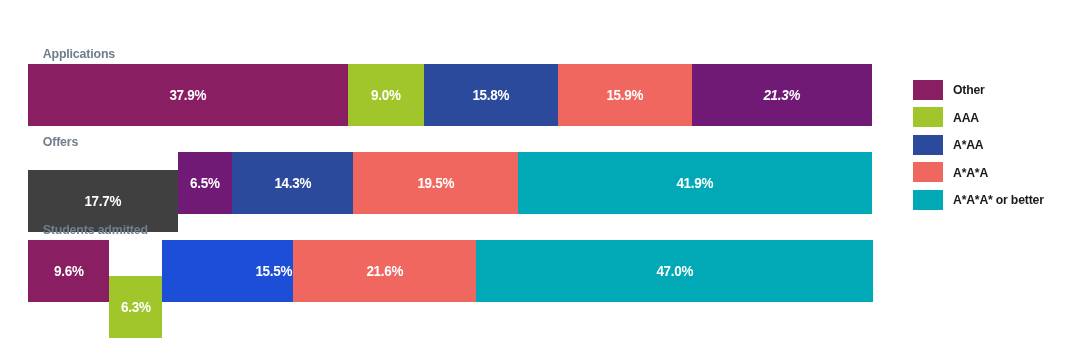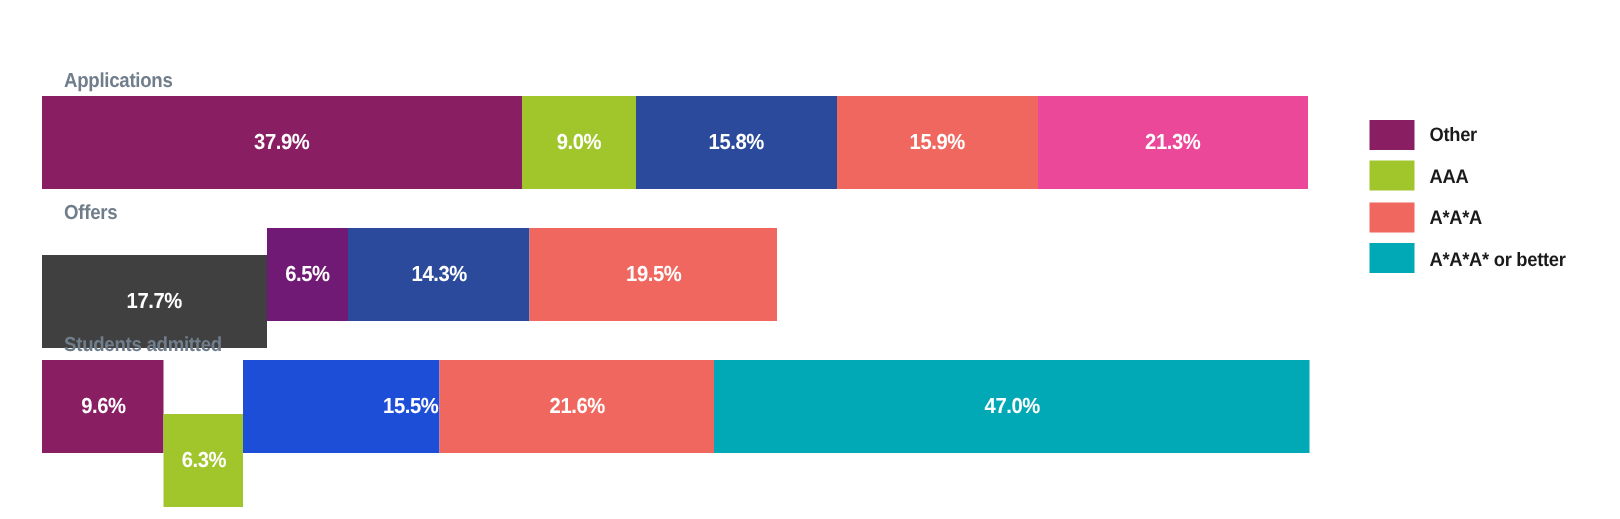--- a/index.html
+++ b/index.html
@@ -105,39 +105,42 @@
           </div>
           <div class="seg" style="width: 9%; background: rgb(160, 198, 44);">
             <span class="seg-label">9.0%</span>
           </div>
           <div class="seg" style="width: 15.8%; background: rgb(43, 74, 155);">
             <span class="seg-label">15.8%</span>
           </div>
           <div class="seg" style="width: 15.9%; background: rgb(240, 103, 95);">
             <span class="seg-label">15.9%</span>
           </div>
-          <div class="seg" style="width: 21.3%; background: #ec4899;">
+          <div class="seg" style="width: 21.3%; background: #701a75; font-style: italic;">
             <span class="seg-label">21.3%</span>
           </div>
         </div>
       </div>
       <div class="bar-group">
         <div class="group-label">Offers</div>
         <div class="bar">
           <div class="seg" style="width: 17.7%; background: #404040; margin-top: 18px;">
             <span class="seg-label">17.7%</span>
           </div>
           <div class="seg" style="width: 6.5%; background: #701a75;">
             <span class="seg-label">6.5%</span>
           </div>
           <div class="seg" style="width: 14.3%; background: rgb(43, 74, 155);">
             <span class="seg-label">14.3%</span>
           </div>
           <div class="seg" style="width: 19.5%; background: rgb(240, 103, 95);">
             <span class="seg-label">19.5%</span>
+          </div>
+          <div class="seg" style="width: 41.9%; background: rgb(0, 169, 181);">
+            <span class="seg-label">41.9%</span>
           </div>
         </div>
       </div>
       <div class="bar-group">
         <div class="group-label">Students admitted</div>
         <div class="bar">
           <div class="seg" style="width: 9.6%; background: rgb(138, 30, 99);">
             <span class="seg-label">9.6%</span>
           </div>
           <div class="seg" style="width: 6.3%; background: rgb(160, 198, 44); margin-top: 36px;">
@@ -160,20 +163,24 @@
 
   <div class="legend-item">
         <span class="legend-swatch" style="background: rgb(138, 30, 99);"></span>
         <span class="legend-text">Other</span>
       </div>
       <div class="legend-item">
         <span class="legend-swatch" style="background: rgb(160, 198, 44);"></span>
         <span class="legend-text">AAA</span>
       </div>
       <div class="legend-item">
+        <span class="legend-swatch" style="background: rgb(43, 74, 155);"></span>
+        <span class="legend-text">A*AA</span>
+      </div>
+      <div class="legend-item">
         <span class="legend-swatch" style="background: rgb(240, 103, 95);"></span>
         <span class="legend-text">A*A*A</span>
       </div>
       <div class="legend-item">
         <span class="legend-swatch" style="background: rgb(0, 169, 181);"></span>
         <span class="legend-text">A*A*A* or better</span>
       </div>
     </div>
 
 </div>

